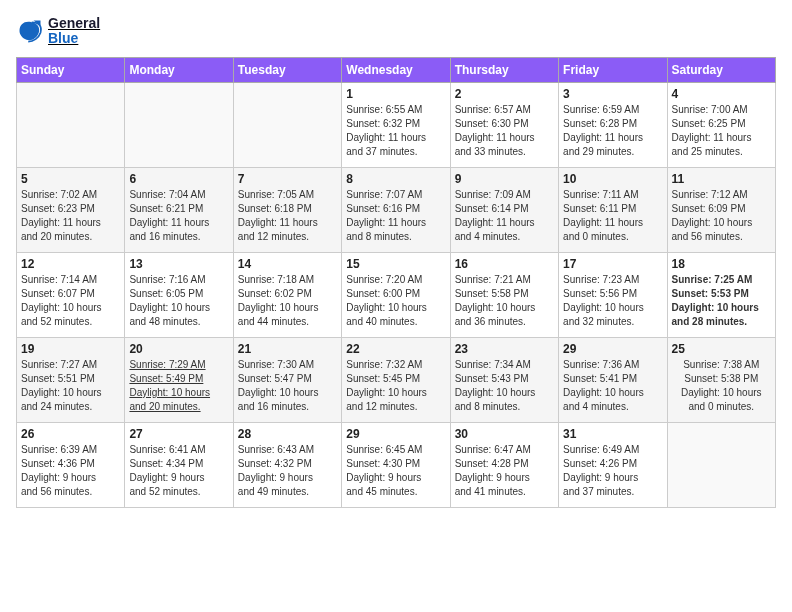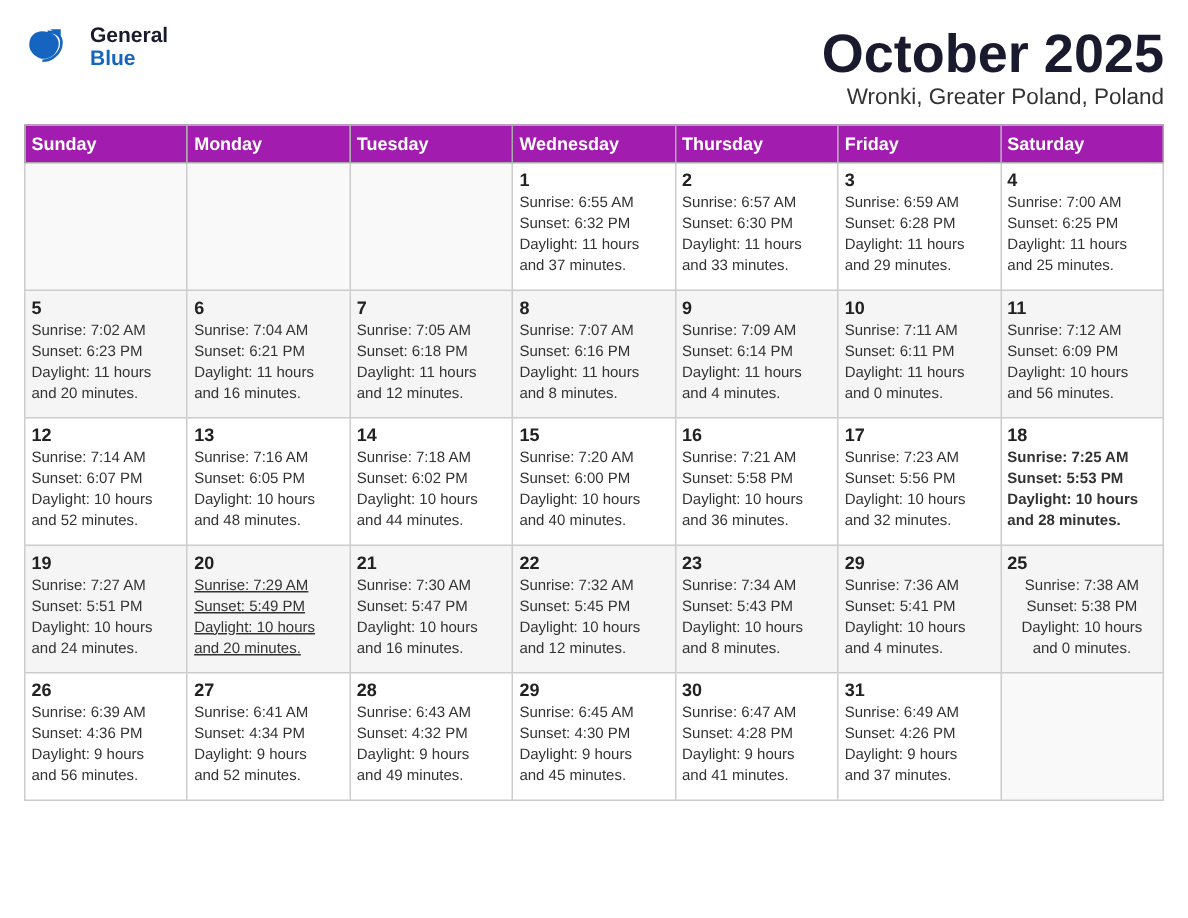--- a/index.html
+++ b/index.html
@@ -11,22 +11,23 @@
       padding: 16px;
     }
     .header {
       display: flex;
       justify-content: space-between;
       align-items: flex-start;
       margin-bottom: 10px;
     }
     .logo {
       display: flex;
-      align-items: flex-start;
-      gap: 16px;
+      align-items: center;
+      gap: 4px;
+      text-decoration: underline;
     }
     .logo-text {
       display: flex;
       flex-direction: column;
       line-height: 1.1;
     }
     .logo-general {
       font-size: 14px;
       font-weight: bold;
       color: #1a1a2e;
@@ -52,21 +53,21 @@
     .location-title {
       font-size: 15px;
       color: #333;
     }
     table {
       width: 100%;
       border-collapse: collapse;
       table-layout: fixed;
     }
     th {
-      background-color: #a21caf;
+      background-color: #8b5cf6;
       color: #fff;
       font-size: 12px;
       font-weight: bold;
       padding: 5px 4px;
       text-align: left;
       border: 1px solid #aaa;
     }
     td {
       border: 1px solid #ccc;
       vertical-align: top;
@@ -106,24 +107,20 @@
     <svg class="logo-icon" viewBox="0 0 32 32" xmlns="http://www.w3.org/2000/svg">
       <path d="M4 16 C4 8 10 4 18 6 C24 7 28 12 26 18 C24 24 18 28 12 26 C7 24 4 20 4 16Z" fill="#1565c0"></path>
       <path d="M18 6 C26 6 30 10 28 18 C26 24 20 28 14 28" fill="none" stroke="#1565c0" stroke-width="2"></path>
       <path d="M20 4 L28 4 L28 10" fill="#1565c0"></path>
     </svg>
     <div class="logo-text">
       <span class="logo-general">General</span>
       <span class="logo-blue">Blue</span>
     </div>
   </div>
-  <div class="title-block">
-    <div class="month-title">October 2025</div>
-    <div class="location-title">Wronki, Greater Poland, Poland</div>
-  </div>
 </div>
 
 <table>
   <thead>
     <tr>
     <th>Sunday</th>
         <th>Monday</th>
         <th>Tuesday</th>
         <th>Wednesday</th>
         <th>Thursday</th>

